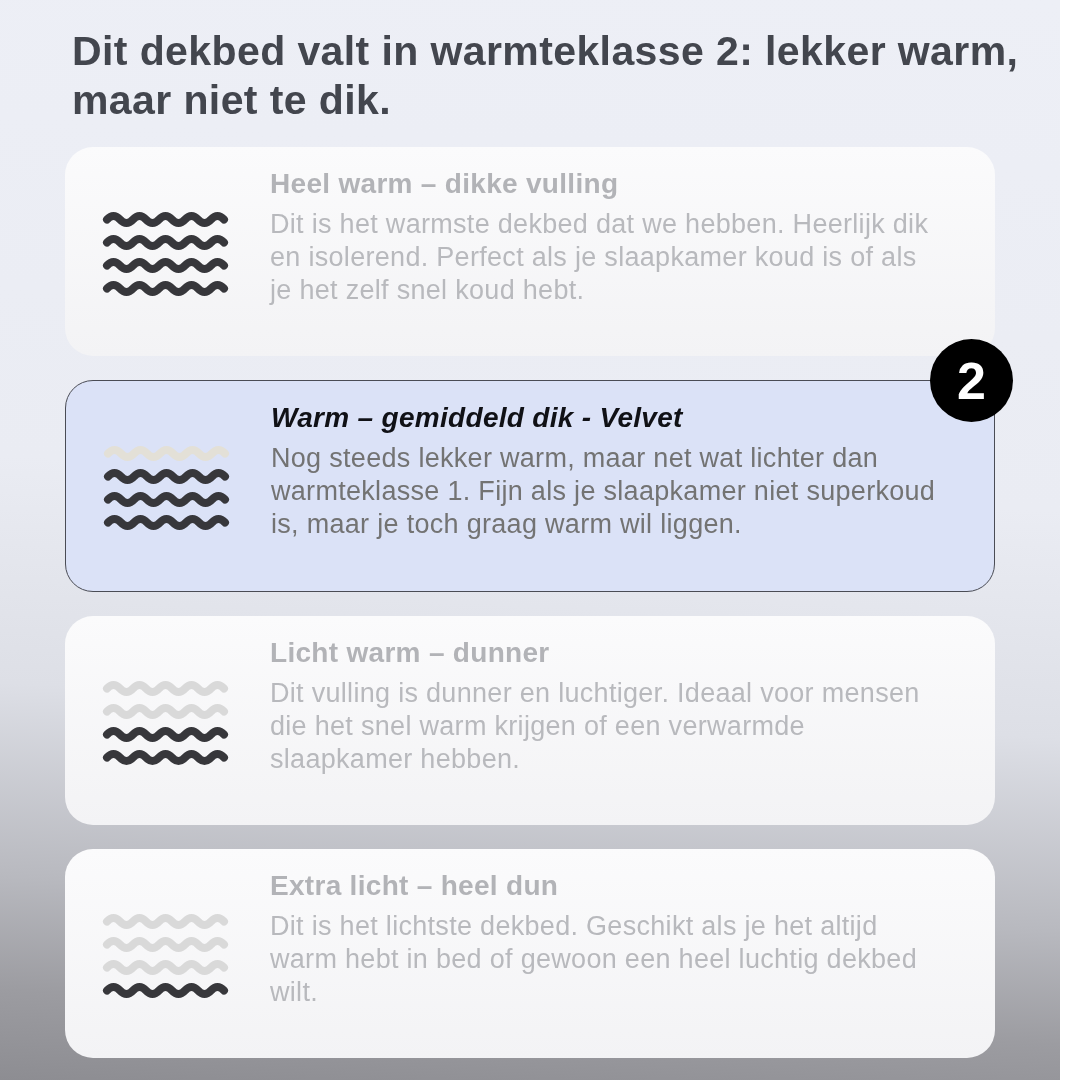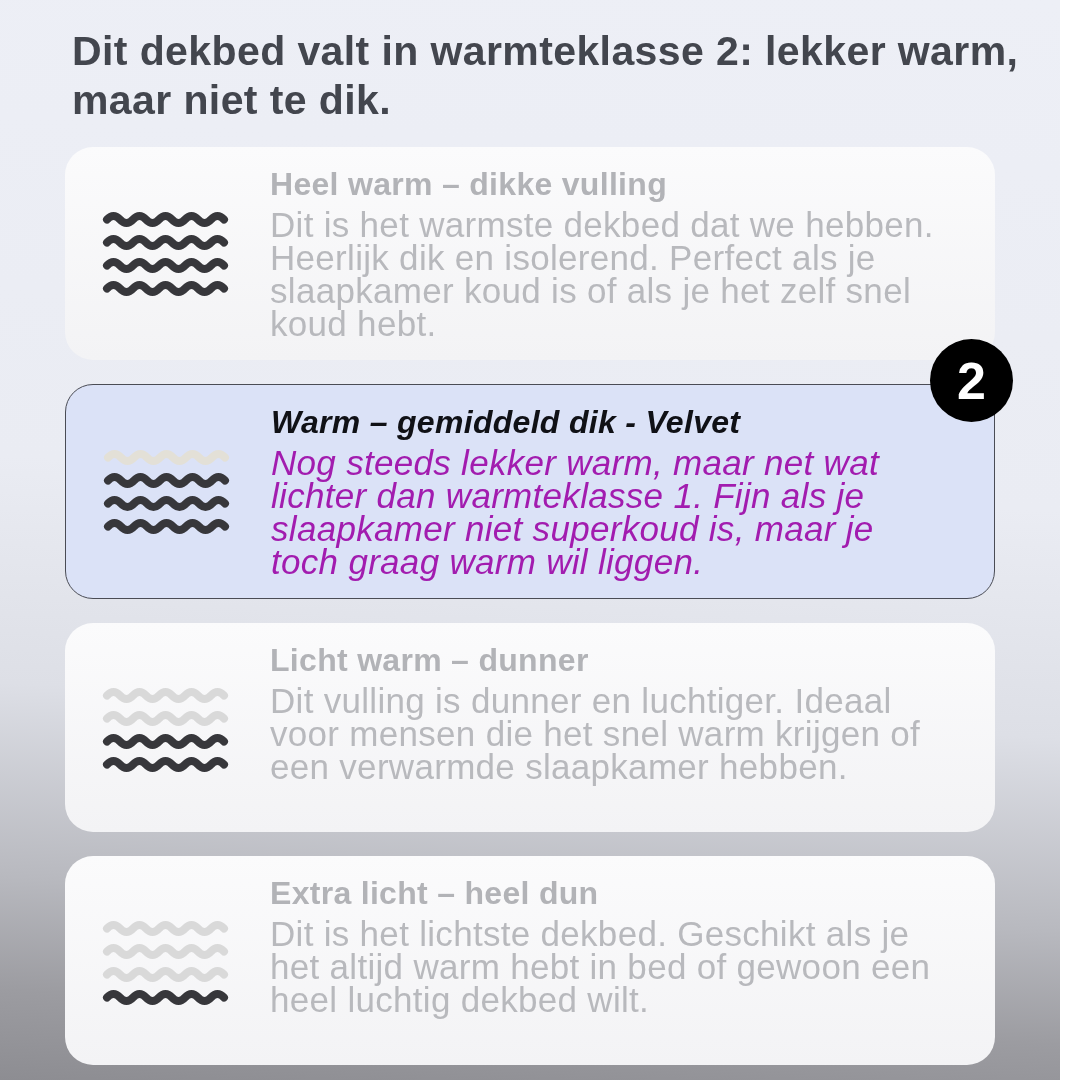--- a/index.html
+++ b/index.html
@@ -59,35 +59,35 @@
     display: flex;
     flex-direction: column;
     gap: 6px;
   }
   .text-col {
     margin-left: 38px;
     width: 672px;
   }
   .card-title {
     margin: 0 0 7px 0;
-    font-size: 32px;
+    font-size: 28px;
     line-height: 34px;
     font-weight: 700;
     letter-spacing: 0.3px;
     color: #b2b3b7;
   }
   .card-body {
     margin: 0;
-    font-size: 35px;
+    font-size: 27px;
     line-height: 33px;
     letter-spacing: 0.3px;
     color: #b8b9bd;
   }
   .card.highlighted .card-title { color: #101116; font-style: italic; }
-  .card.highlighted .card-body  { color: #a21caf; font-style: italic; }
+  .card.highlighted .card-body  { color: #737373; }
   .badge {
     position: absolute;
     left: 930px;
     top: 339px;
     width: 83px;
     height: 83px;
     border-radius: 50%;
     background: #000000;
     color: #ffffff;
     display: flex;

